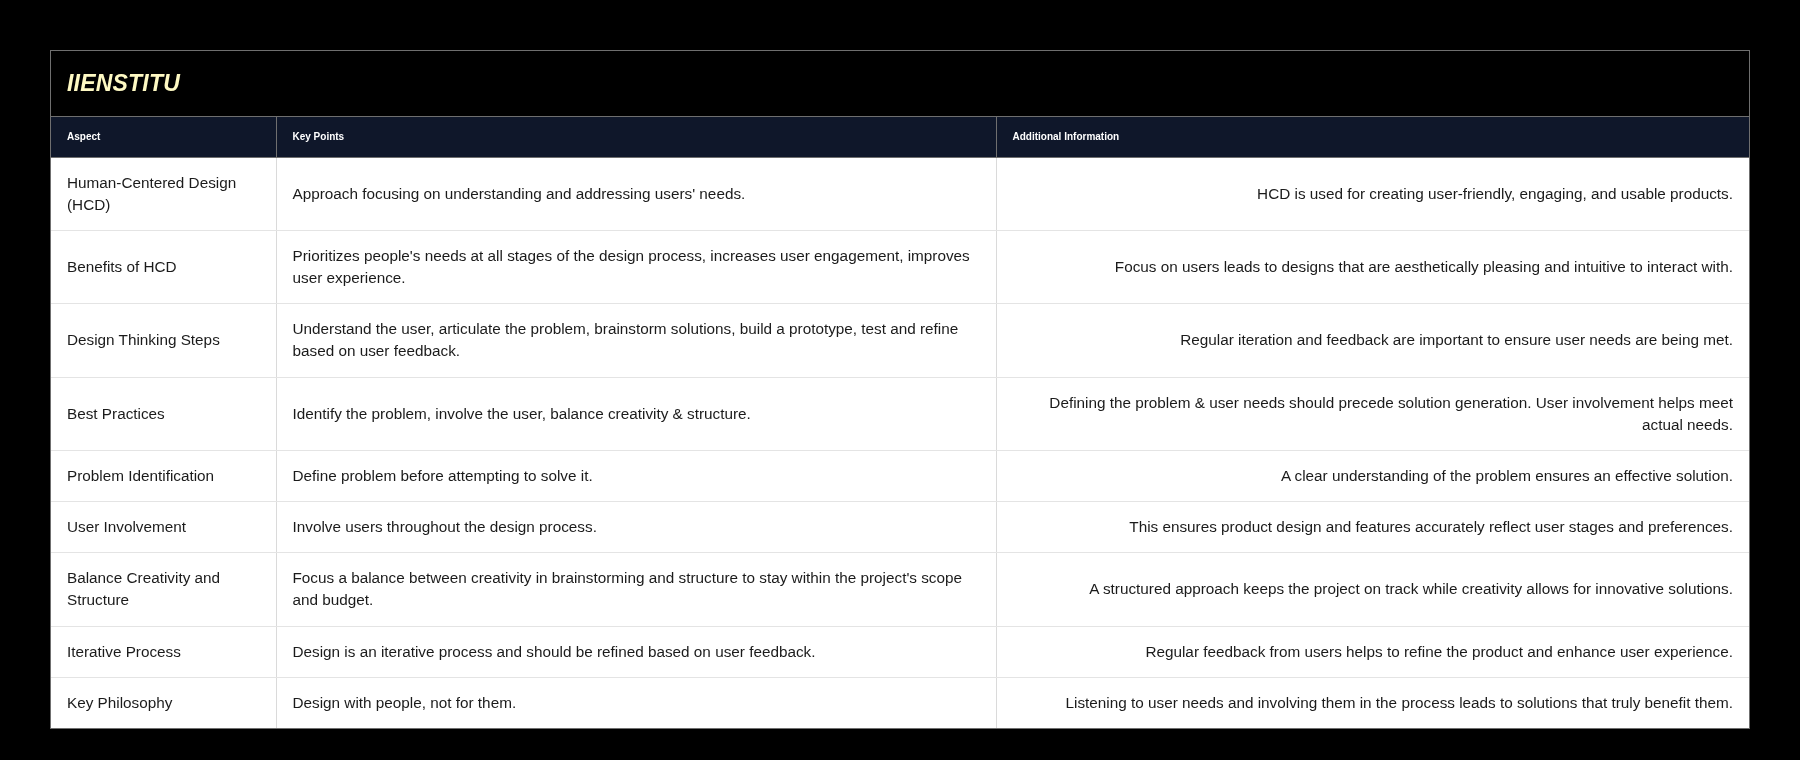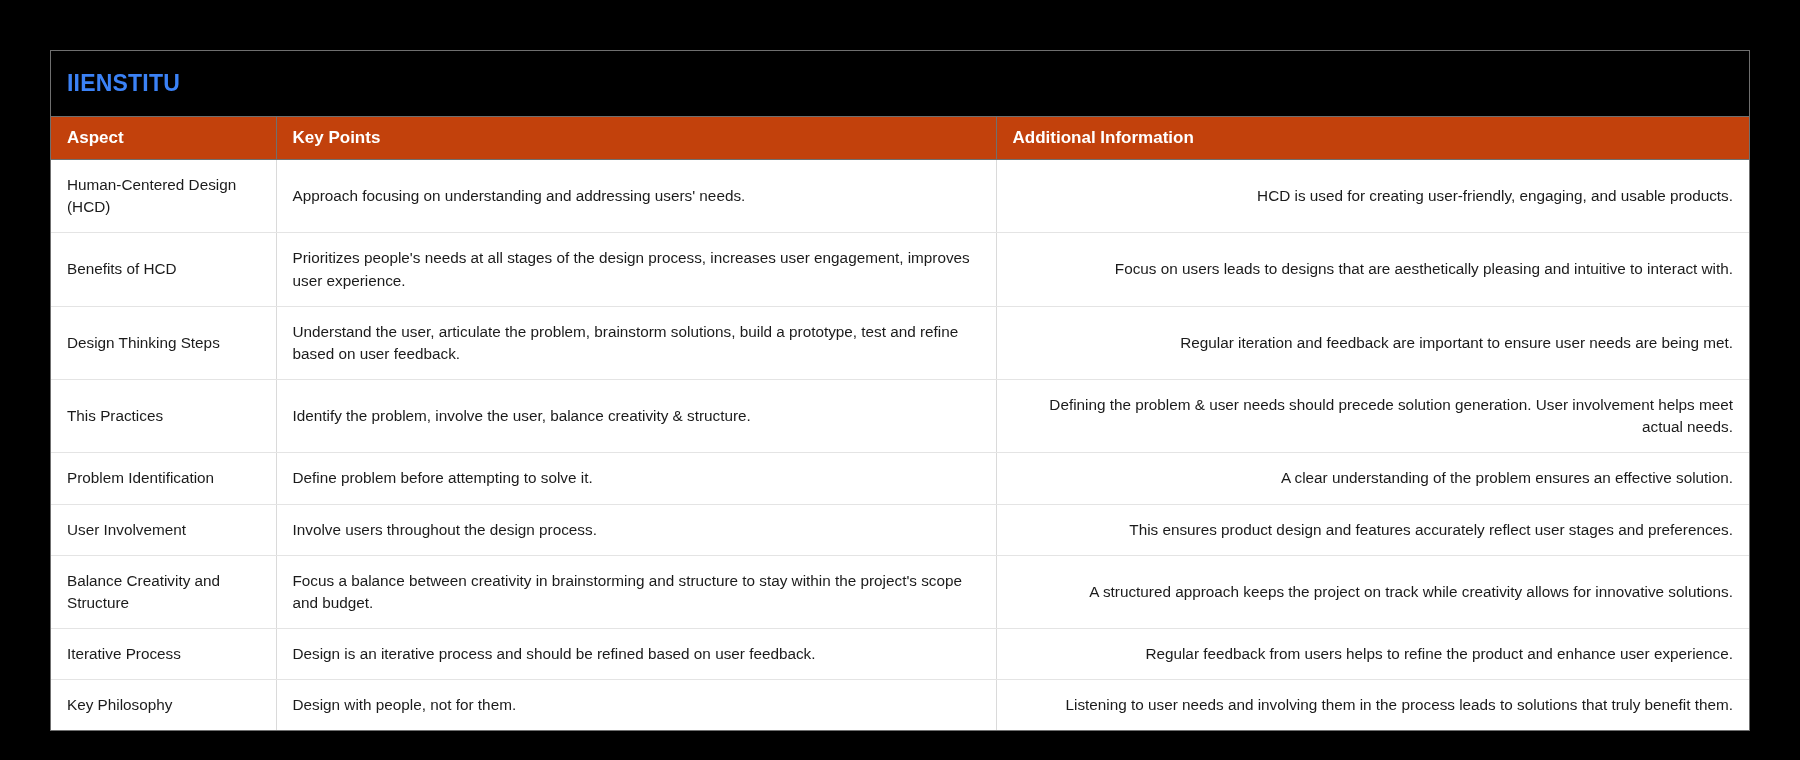--- a/index.html
+++ b/index.html
@@ -28,36 +28,37 @@
   .brand-bar {
     background: #000000;
     border-bottom: 1px solid #6f6f6f;
     height: 66px;
     display: flex;
     align-items: center;
     padding: 0 16px;
     box-sizing: border-box;
   }
   .brand-title {
-    color: #3b82f6;
+    color: #fef9c3;
     font-size: 23px;
     font-weight: bold;
     letter-spacing: 0.2px;
+    font-style: italic;
   }
 
   table.data-table {
     border-collapse: collapse;
     width: 100%;
     table-layout: fixed;
   }
 
   table.data-table thead th {
-    background: #c2410c;
+    background: #0f172a;
     color: #ffffff;
-    font-size: 17px;
+    font-size: 10px;
     font-weight: bold;
     text-align: left;
     padding: 11px 16px;
     vertical-align: middle;
     border-right: 1px solid #6f6f6f;
     border-bottom: 1px solid #6f6f6f;
     height: 40px;
     box-sizing: border-box;
   }
   table.data-table thead th:last-child { border-right: none; margin-left: 44px; }
@@ -114,21 +115,21 @@
           <td>Benefits of HCD</td>
           <td>Prioritizes people's needs at all stages of the design process, increases user engagement, improves user experience.</td>
           <td>Focus on users leads to designs that are aesthetically pleasing and intuitive to interact with.</td>
         </tr>
         <tr>
           <td>Design Thinking Steps</td>
           <td>Understand the user, articulate the problem, brainstorm solutions, build a prototype, test and refine based on user feedback.</td>
           <td>Regular iteration and feedback are important to ensure user needs are being met.</td>
         </tr>
         <tr>
-          <td>This Practices</td>
+          <td>Best Practices</td>
           <td>Identify the problem, involve the user, balance creativity &amp; structure.</td>
           <td>Defining the problem &amp; user needs should precede solution generation. User involvement helps meet actual needs.</td>
         </tr>
         <tr>
           <td>Problem Identification</td>
           <td>Define problem before attempting to solve it.</td>
           <td>A clear understanding of the problem ensures an effective solution.</td>
         </tr>
         <tr>
           <td>User Involvement</td>

